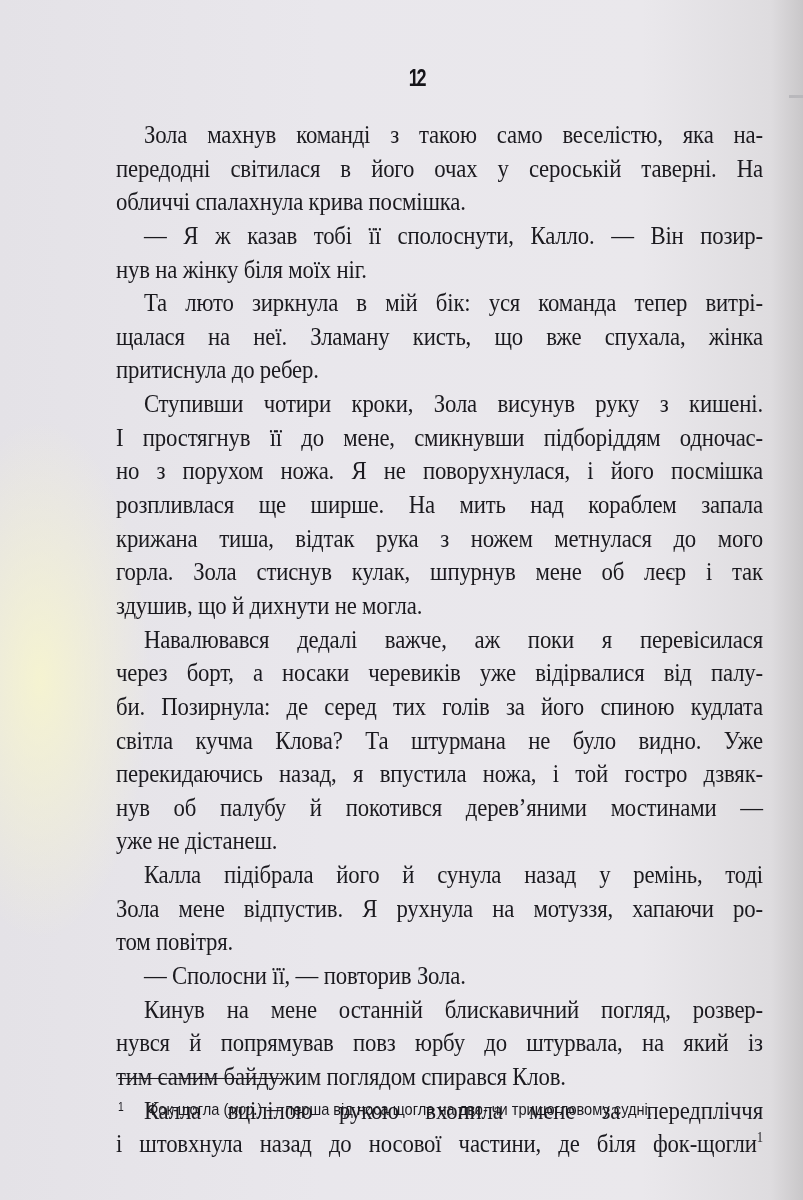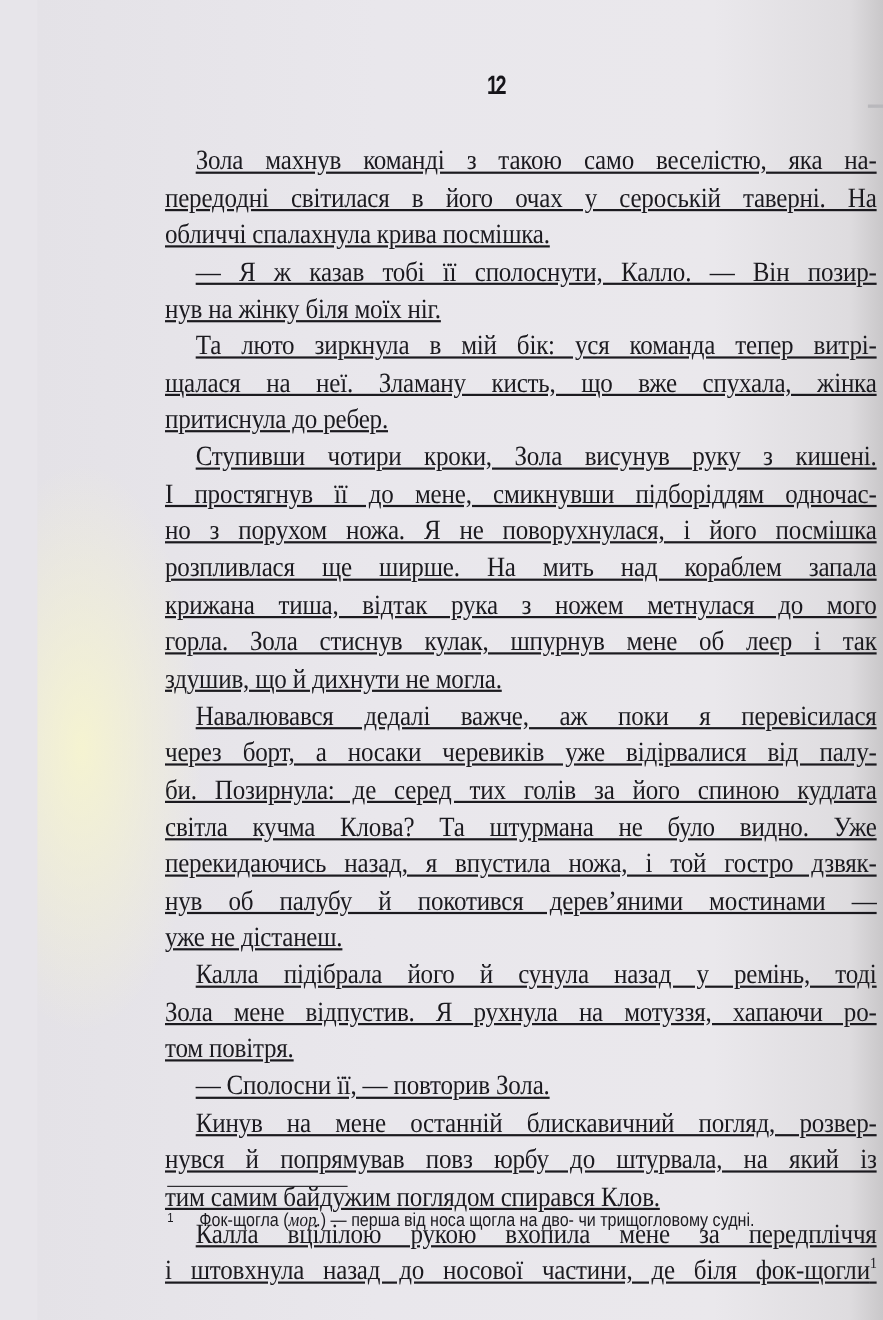--- a/index.html
+++ b/index.html
@@ -14,21 +14,20 @@
       background: #e7e5ea;
       font-family: "Liberation Serif", "DejaVu Serif", serif;
       color: #1b1a1f;
     }
     .page {
       position: absolute;
       inset: 0;
       background:
         radial-gradient(ellipse 110px 260px at 40px 680px, rgba(248,246,205,0.85), rgba(248,246,205,0) 100%),
         linear-gradient(90deg, #e4e2e7 0%, #e9e7ec 40%, #eae8ec 80%, #dedcdf 96%, #c9c7c9 100%);
-      margin-left: 34px;
     }
     .edge-mark {
       position: absolute;
       right: 0;
       top: 95px;
       width: 14px;
       height: 3px;
       background: #b9b8bc;
     }
     .page-number {
@@ -40,27 +39,26 @@
       font-family: "Liberation Sans", "DejaVu Sans", sans-serif;
       font-size: 24px;
       font-weight: bold;
       letter-spacing: -3px;
       transform: scaleX(0.75);
       transform-origin: 418px 0;
       color: #16151a;
     }
     .body-text {
       position: absolute;
-      top: 130px;
+      top: 118px;
       left: 116px;
       width: 647px;
       font-size: 25.3px;
       line-height: 33.65px;
       letter-spacing: -0.2px;
-      text-decoration: underline;
     }
     .line {
       display: block;
       white-space: nowrap;
       text-align: justify;
       text-align-last: justify;
       height: 33.65px;
       transform: scaleX(0.9);
       transform-origin: 0 0;
       width: 111.1%;

